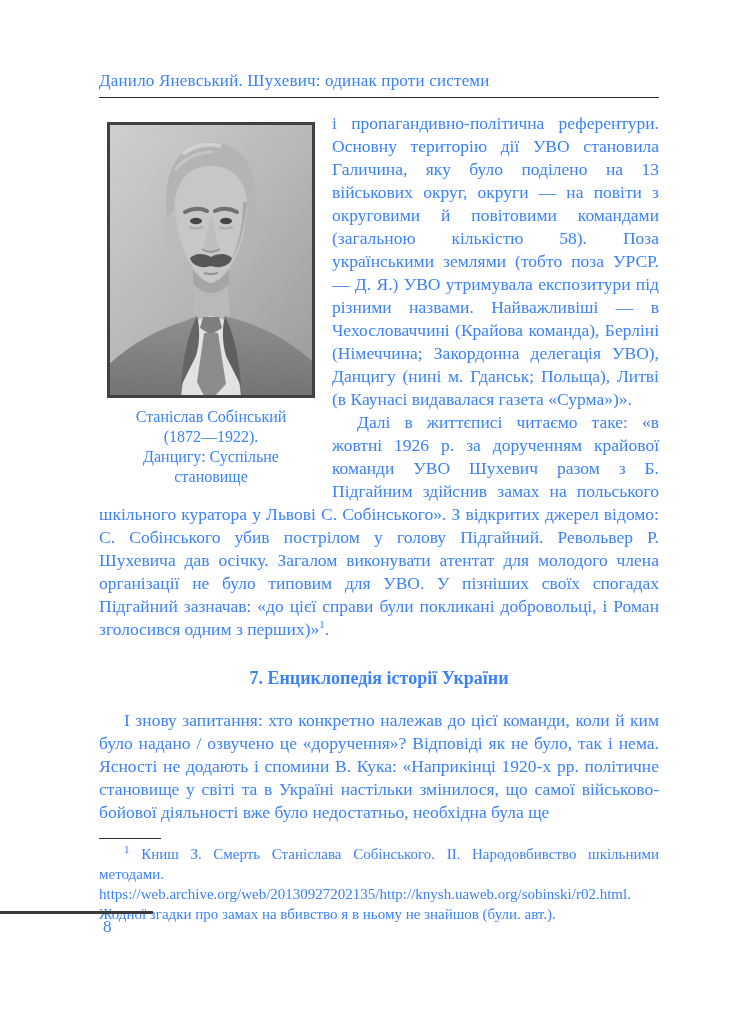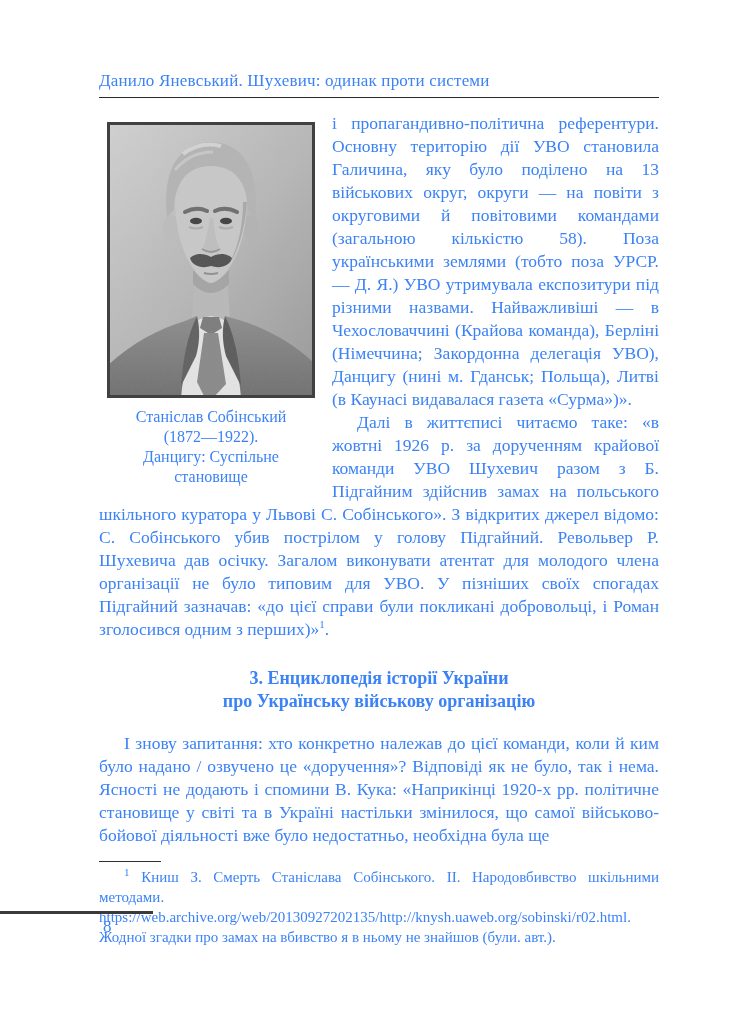--- a/index.html
+++ b/index.html
@@ -174,22 +174,21 @@
           <div>Данцигу: Суспільне</div>
           <div>становище</div>
         </figcaption>
       </figure>
 
       <p class="body"><span class="it">і пропагандивно-політична референтури. Основну територію дії УВО становила Галичина, яку було поділено на 13 військових округ, округи — на повіти з округовими й повітовими командами (загальною кількістю 58). Поза </span><span>українськими землями (тобто поза УРСР. — Д. Я.) </span><span class="it">УВО утримувала експозитури під різними назвами. Найважливіші — в Чехословаччині (Крайова команда), Берліні (Німеччина; Закордонна делегація УВО), Данцигу (нині м. Гданськ; Польща), Литві (в Каунасі видавалася газета «Сурма»)».</span></p>
 
       <p class="body indent"><span>Далі в життєписі читаємо таке: </span><span class="it">«в жовтні 1926 р. за дорученням крайової команди УВО Шухевич разом з Б. Підгайним здійснив замах на польського шкільного куратора у Львові С. Собінського»</span><span>. З відкритих джерел відомо: С. Собінського убив пострілом у голову Підгайний. Револьвер Р. Шухевича дав осічку. Загалом виконувати атентат для молодого члена організації не було типовим для УВО. У пізніших своїх спогадах Підгайний зазначав: </span><span class="it">«до цієї справи були покликані добровольці, і Роман зголосився одним з перших)»</span><sup>1</sup><span>.</span></p>
 
       <h2 class="section-heading">
-        <span>3. Енциклопедія історії України</span><br>
-        <span>про Українську військову організацію</span>
+        <span>7. Енциклопедія історії України</span><br>
       </h2>
 
       <p class="body indent"><span>І знову запитання: хто конкретно належав до цієї </span><span class="it">команди</span><span>, коли й ким було надано / озвучено це </span><span class="it">«доручення»</span><span>? Відповіді як не було, так і нема. Ясності не додають і спомини В. Кука: </span><span class="it">«Наприкінці 1920-х рр. політичне становище у світі та в Україні настільки змінилося, що самої військово-бойової діяльності вже було недостатньо, необхідна була ще</span></p>
 
       <div class="footnote-sep"></div>
       <div class="footnote"><sup>1</sup><span> Книш З. Смерть Станіслава Собінського. ІІ. Народовбивство шкільними методами. https://web.archive.org/web/20130927202135/http://knysh.uaweb.org/sobinski/r02.html. Жодної згадки про замах на вбивство я в ньому не знайшов </span><span class="it">(були. авт.)</span><span>.</span></div>
 
     </main>
   </div>
 

